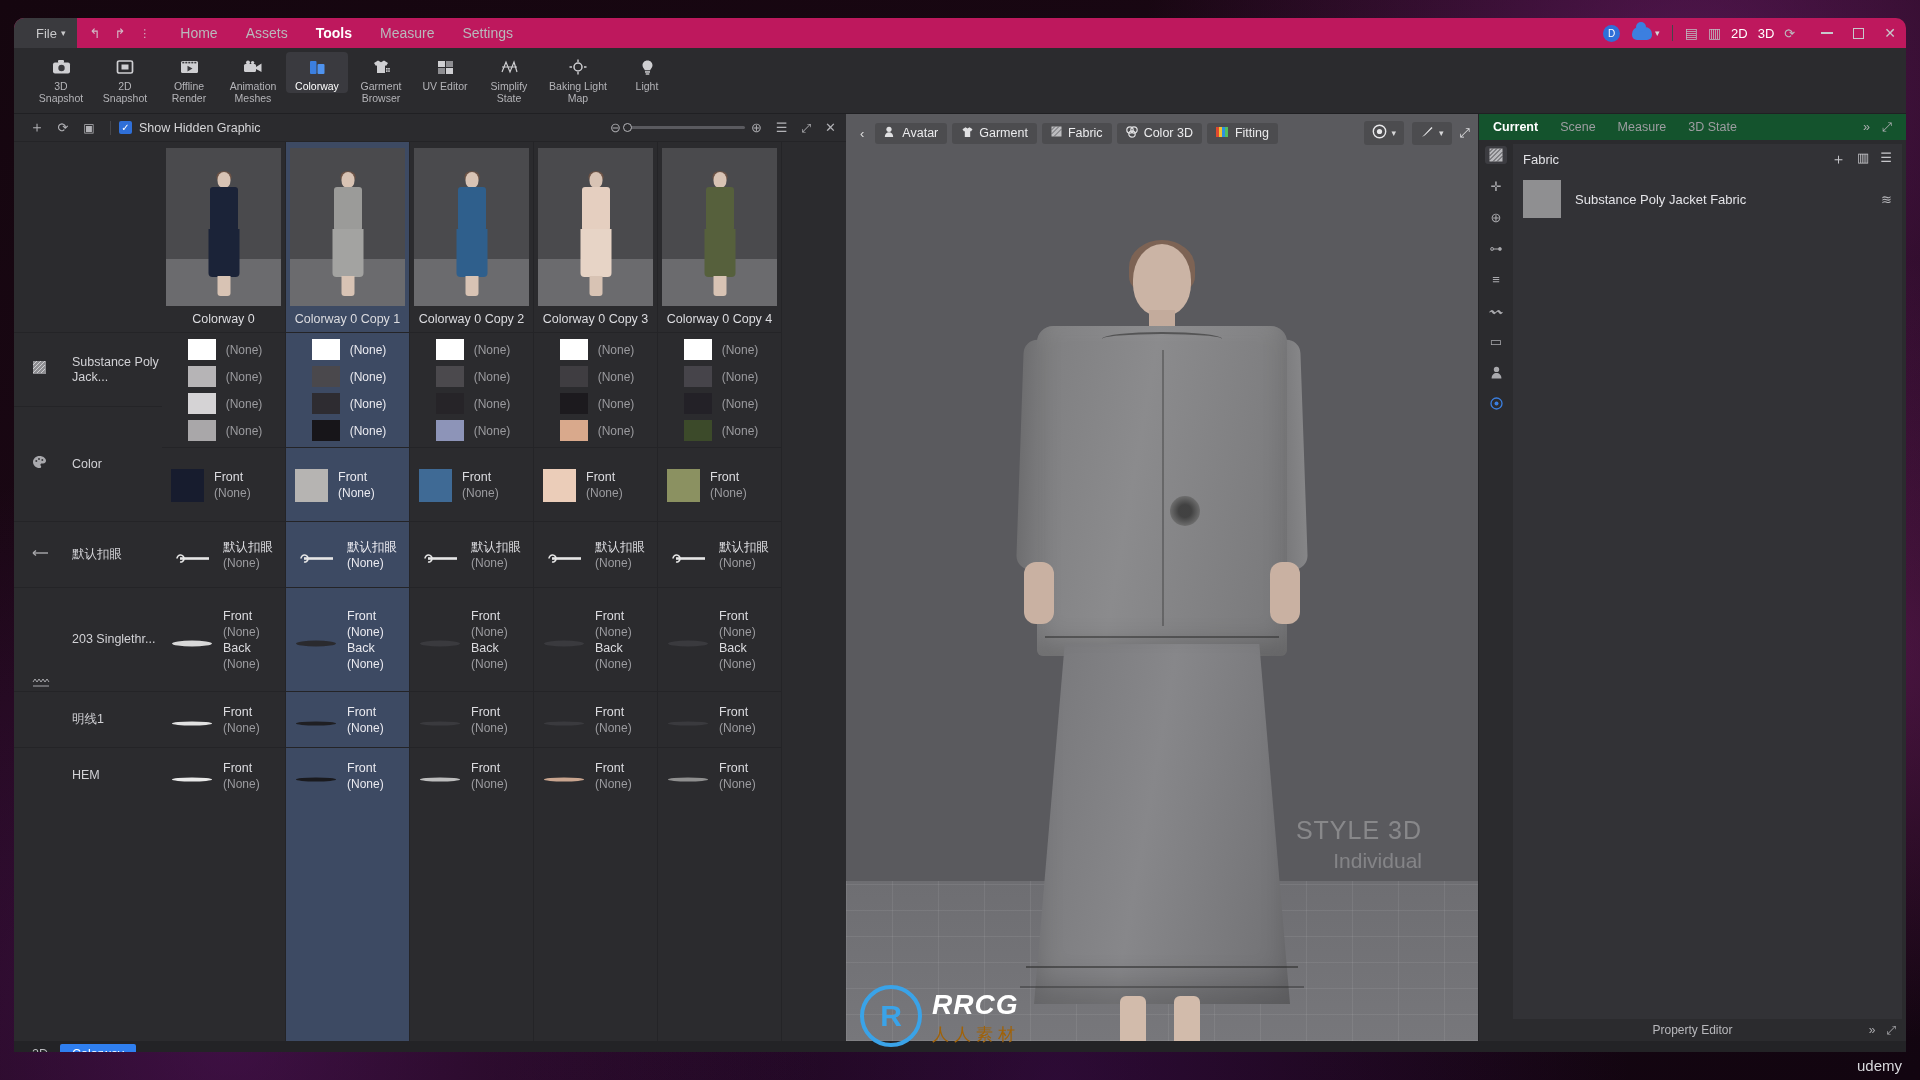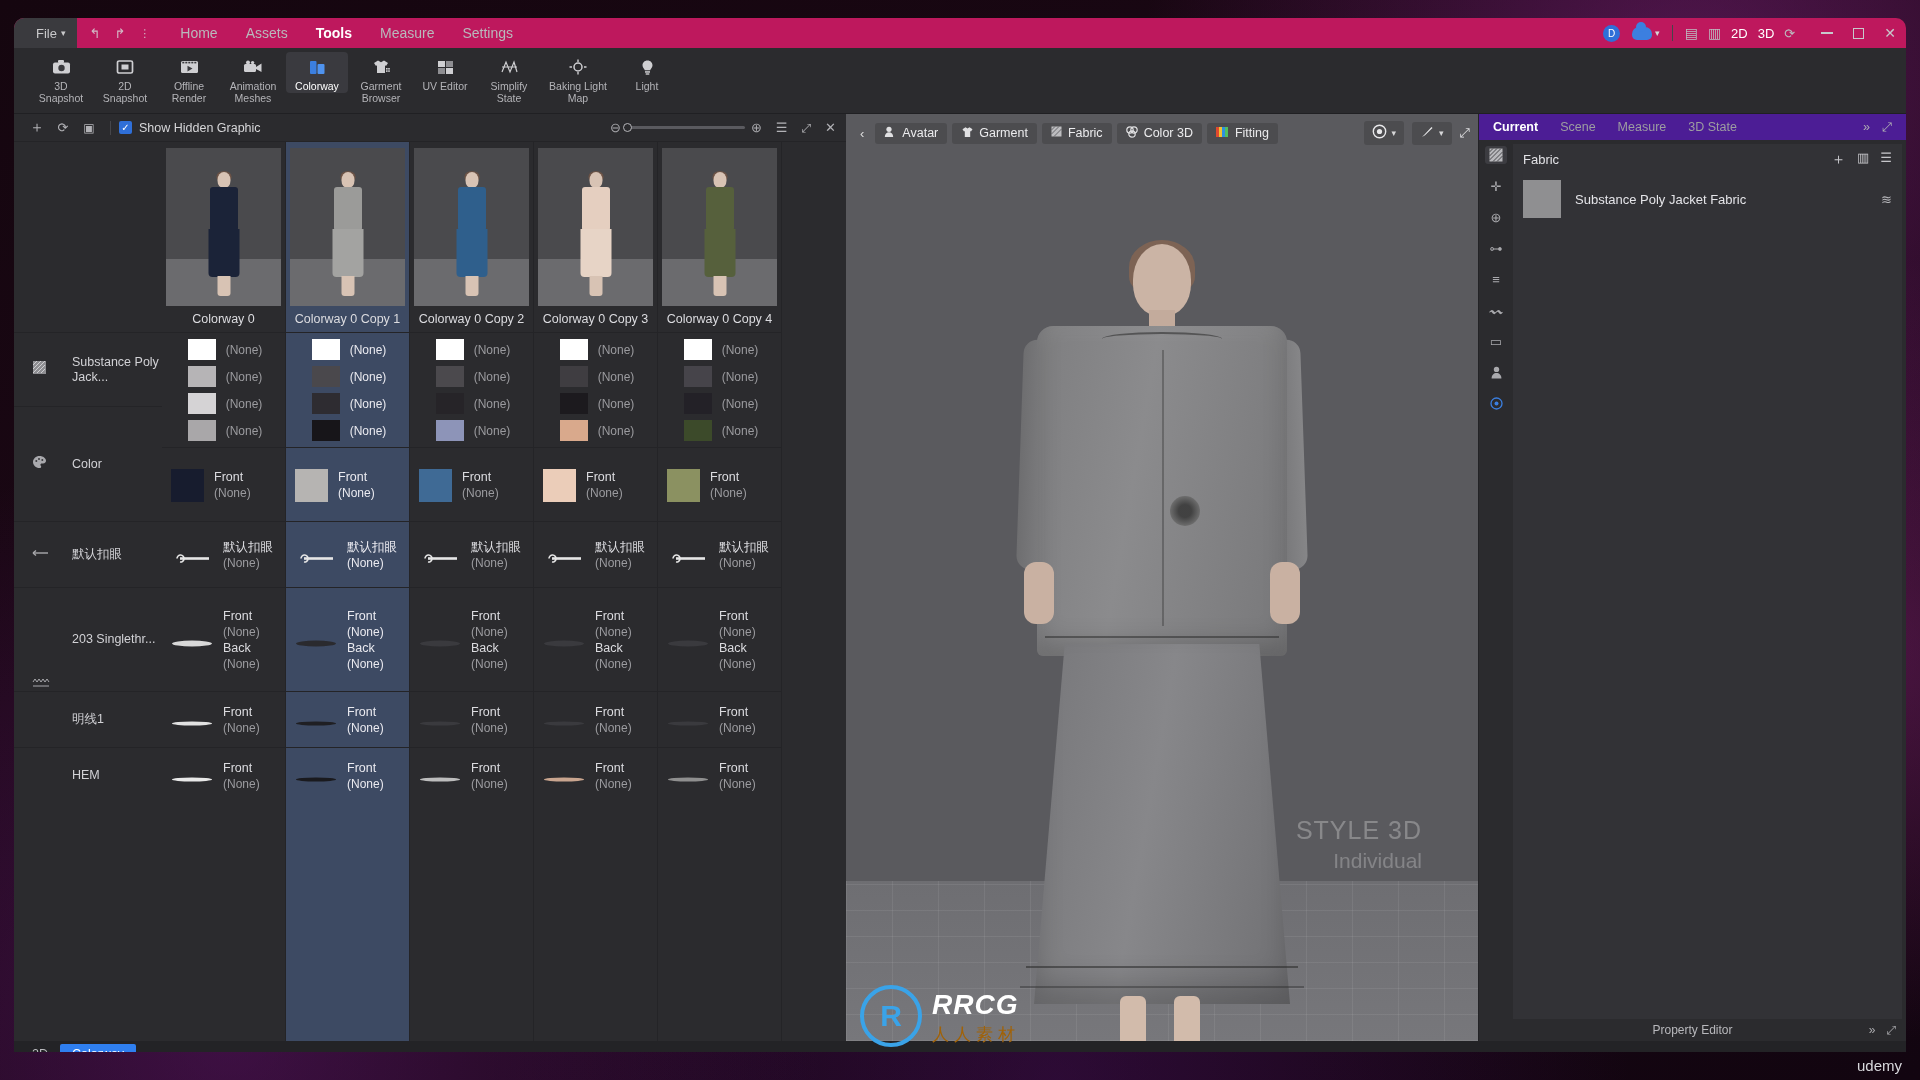--- a/index.html
+++ b/index.html
@@ -228,21 +228,21 @@
   .gizmo {
     position:absolute; left:168px; top:252px; width:30px; height:30px;
     border-radius:50%; background:radial-gradient(circle,#3a3a3a 30%, #6a6a6a 70%);
     opacity:.9;
   }
   .wm-style { position:absolute; right:56px; bottom:196px; color:rgba(255,255,255,.28); font-size:25px; letter-spacing:1px;}
   .wm-ind { position:absolute; right:56px; bottom:168px; color:rgba(255,255,255,.26); font-size:21px;}
 
   
   .right { width: 428px; background:#2b2b2e; display:flex; flex-direction:column; border-left:1px solid #232326;}
-  .rp-tabs { height:26px; display:flex; align-items:center; gap:22px; padding:0 14px; font-size:12.5px; color:#9d9da1; background:#4c1d95;}
+  .rp-tabs { height:26px; display:flex; align-items:center; gap:22px; padding:0 14px; font-size:12.5px; color:#9d9da1; background:#14532d;}
   .rp-tabs .t.active { color:#fff; font-weight:bold; }
   .rp-tabs .endic { margin-left:auto; display:flex; gap:12px; color:#b0b0b4;}
   .rp-main { flex:1; display:flex; }
   .rp-rail { width:34px; background:#2b2b2e; padding-top:6px; display:flex; flex-direction:column; align-items:center; gap:13px; }
   .rp-rail .ri { width:22px; height:18px; display:flex; align-items:center; justify-content:center; color:#a9a9ad; font-size:13px; cursor:pointer;}
   .rp-rail .ri.sel { background:#3c3c41; border-radius:3px; }
   .rp-content { flex:1; background:#323236; margin:4px 4px 0 0; }
   .rp-head { height:30px; display:flex; align-items:center; padding:0 10px; font-size:13px; color:#e2e2e6;}
   .rp-head .acts { margin-left:auto; display:flex; gap:11px; color:#c6c6ca; }
   .rp-item { display:flex; align-items:center; gap:14px; padding:6px 10px; }

